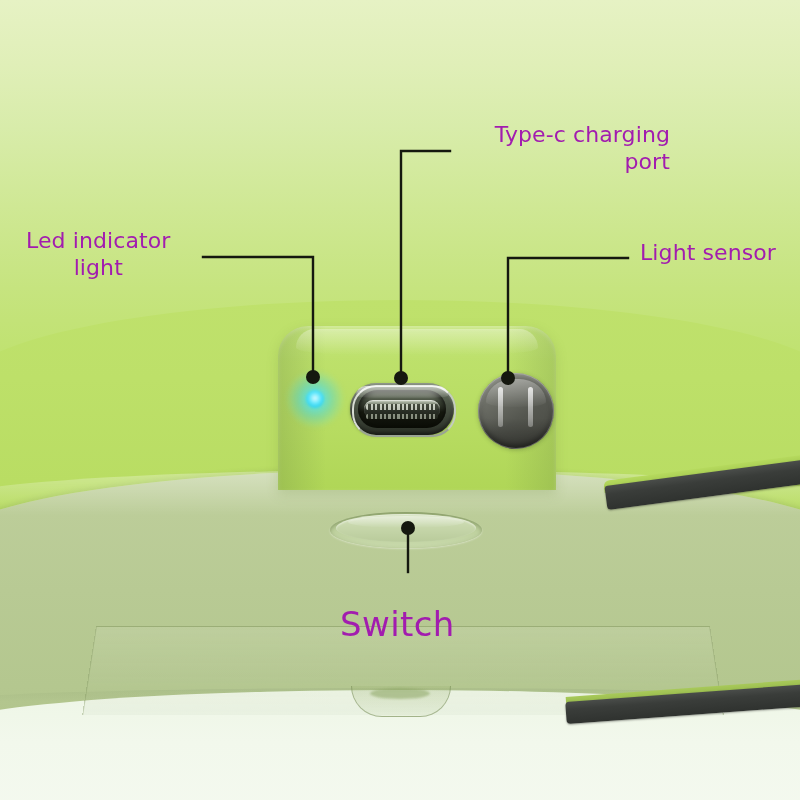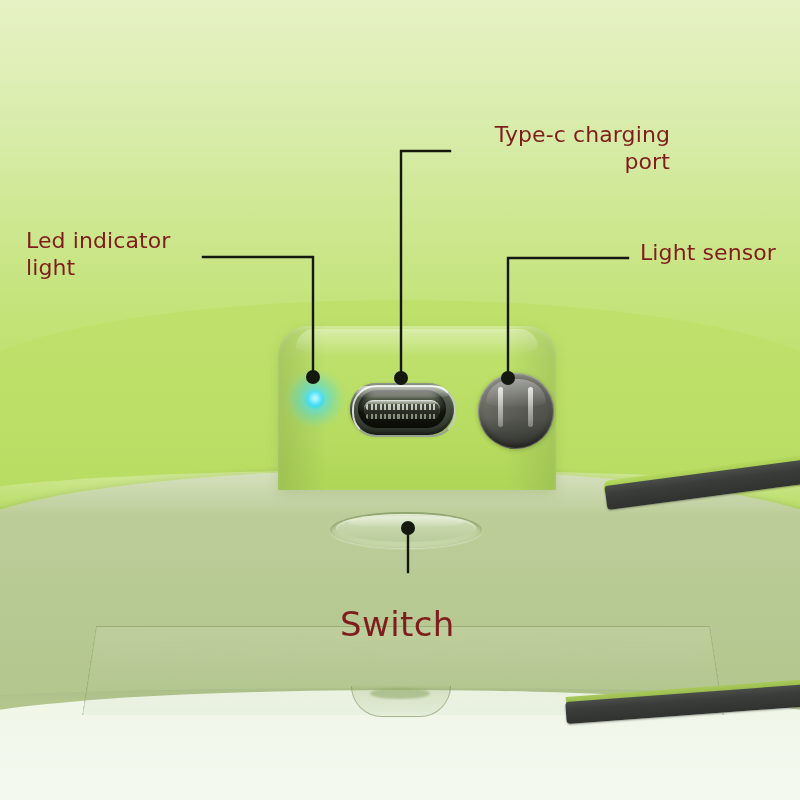--- a/index.html
+++ b/index.html
@@ -159,23 +159,23 @@
     transform:rotate(-4.2deg);transform-origin:left center;
     border-radius:4px 0 0 4px;}
   .hinge-bot-lip{position:absolute;left:566px;top:697px;width:270px;height:9px;
     transform:rotate(-4.2deg);transform-origin:left center;
     background:linear-gradient(to bottom,#a8c95a,#93b748);}
 
   
   .leaders{position:absolute;inset:0;pointer-events:none;}
 
   
-  .label{position:absolute;color:#7f1d1d;font-size:22px;line-height:1.22;
+  .label{position:absolute;color:#a21caf;font-size:22px;line-height:1.22;
     font-family:"DejaVu Sans",sans-serif;letter-spacing:.1px;white-space:pre-line;}
-  .label.l-led{left:26px;top:228px;text-align:left;}
+  .label.l-led{left:26px;top:228px;text-align:center;}
   .label.l-typec{left:432px;top:122px;width:238px;text-align:right;}
   .label.l-sensor{left:640px;top:240px;text-align:center;}
   .label.l-switch{left:340px;top:604px;font-size:34px;letter-spacing:.4px;}
 </style>
 </head>
 <body>
 
 <div id="stage">
 
   <div class="bg"></div>

